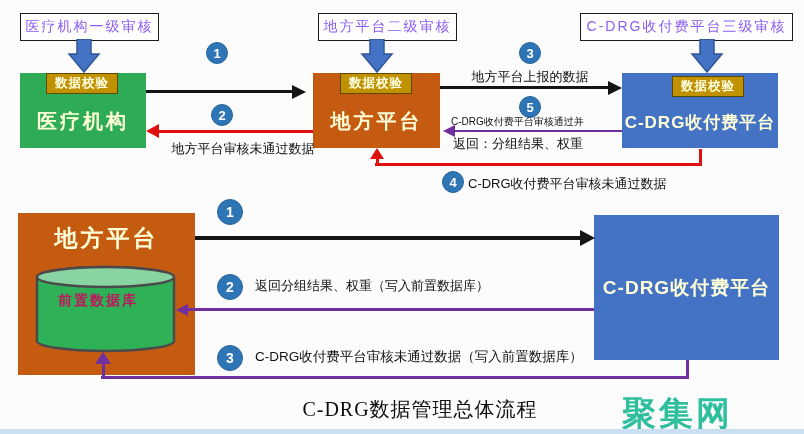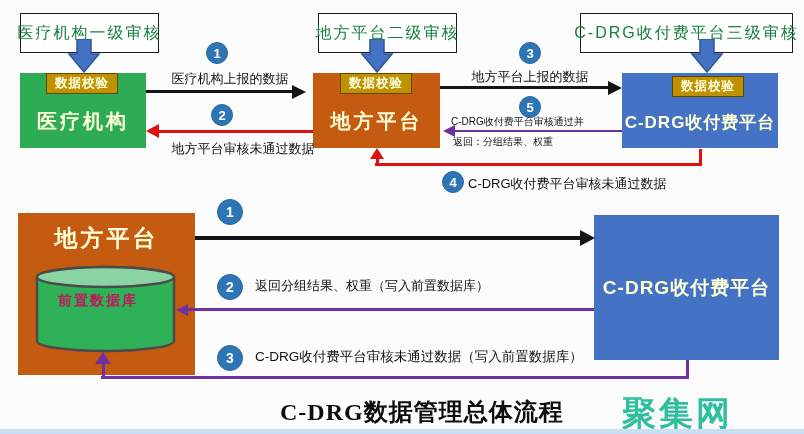--- a/index.html
+++ b/index.html
@@ -4,22 +4,22 @@
 <style>
   * { margin:0; padding:0; box-sizing:border-box; }
   html,body { background:#ffffff; }
   body { font-family:"Liberation Sans", sans-serif; }
   #stage {
     position:relative; width:804px; height:434px;
     background:#fcfcfc; overflow:hidden;
   }
   
   .rlabel {
-    position:absolute; height:40px; border:1.6px solid #1b1b1b; background:#ffffff;
-    color:#15803d; font-size:16px; letter-spacing:2px;
+    position:absolute; height:28px; border:1.6px solid #1b1b1b; background:#ffffff;
+    color:#8b5cf6; font-size:14px; letter-spacing:2px;
     display:flex; align-items:center; justify-content:center; white-space:nowrap;
   }
   
   .darrow { position:absolute; width:34px; height:34px; }
   
   .ebox { position:absolute; display:flex; align-items:center; justify-content:center; }
   .ebox .boxtitle { font-weight:bold; color:#FFFFD8; letter-spacing:3px; white-space:nowrap; }
   .badge {
     position:absolute; background:#C09202; border:1.2px solid #5d4a00;
     color:#FFFFE2; font-weight:bold; font-size:12.5px; letter-spacing:1px;
@@ -50,22 +50,22 @@
   .flabel.center { text-align:center; }
   .wavy {
     text-decoration:underline; text-decoration-style:wavy;
     text-decoration-color:#E01010; text-decoration-thickness:1px; text-underline-offset:2px;
   }
   
   .cyl-title { position:absolute; color:#be185d; font-weight:bold; font-size:14px; letter-spacing:2px; white-space:nowrap; }
   .cyl-sub   { position:absolute; color:#FFFF9E; font-size:11px; white-space:nowrap; }
   
   .caption {
-    position:absolute; font-family:"Liberation Serif", serif; font-weight:bold;
-    font-size:24px; color:#0d0d0d; letter-spacing:1px; white-space:nowrap;
+    position:absolute; font-family:"Liberation Serif", serif; font-weight:normal;
+    font-size:20px; color:#0d0d0d; letter-spacing:1px; white-space:nowrap;
   }
   .watermark {
     position:absolute; font-weight:800; font-size:34px; color:#2FBF9F;
     letter-spacing:3px; white-space:nowrap;
   }
   .bottombar { position:absolute; left:0; top:429px; width:804px; height:5px; background:#CBDFF2; }
 </style>
 </head>
 <body>
 
@@ -100,39 +100,38 @@
     <span class="boxtitle" style="font-size:20px; padding-top:22px;">地方平台</span>
   </div>
   <div class="badge" style="left:340px; top:73px;">数据校验</div>
 
   <div class="ebox" style="left:622px; top:73px; width:156px; height:75px; background:#4472C4;">
     <span class="boxtitle" style="font-size:17px; letter-spacing:1px; padding-top:24px;">C-DRG收付费平台</span>
   </div>
   <div class="badge" style="left:672px; top:76px;">数据校验</div>
 
   <div class="circle small" style="left:206px; top:42px;">1</div>
-  <div class="flabel center" style="left:150px; top:70px; width:160px;">医疗机构上报的数据</div>
   <div class="seg black" style="left:146px; top:90px; width:146px; height:3px;"></div>
   <div class="ah ah-right-black" style="left:292px; top:84.5px;"></div>
 
   <div class="circle small" style="left:211px; top:104px;">2</div>
   <div class="seg red" style="left:159px; top:129.5px; width:154px; height:3px;"></div>
   <div class="ah ah-left-red" style="left:146px; top:124px;"></div>
   <div class="flabel center" style="left:160px; top:140px; width:166px;">地方平台审核未通过数据</div>
 
   <div class="circle small" style="left:519px; top:42px;">3</div>
   <div class="flabel center" style="left:445px; top:68px; width:170px;">地方平台上报的数据</div>
   <div class="seg black" style="left:440px; top:86px; width:168px; height:3px;"></div>
   <div class="ah ah-right-black" style="left:608px; top:80.5px;"></div>
 
   <div class="circle small" style="left:519px; top:96px;">5</div>
   <div class="flabel" style="left:451px; top:115px; font-size:10px;">C-DRG收付费平台审核通过并</div>
   <div class="seg purple" style="left:455px; top:129.5px; width:167px; height:2.5px;"></div>
   <div class="ah ah-left-purple" style="left:443px; top:125px;"></div>
-  <div class="flabel" style="left:453px; top:135px; font-size:10px;">返回：分组结果、权重</div>
+  <div class="flabel" style="left:453px; top:135px; font-size:13px;">返回：分组结果、权重</div>
 
   <div class="seg red" style="left:699px; top:149px; width:3px; height:17px;"></div>
   <div class="seg red" style="left:375px; top:163px; width:327px; height:3px;"></div>
   <div class="seg red" style="left:375.5px; top:157px; width:3px; height:9px;"></div>
   <div class="ah ah-up-red" style="left:370px; top:148px;"></div>
   <div class="circle small" style="left:442px; top:171px;">4</div>
   <div class="flabel" style="left:468px; top:175px;">C-DRG收付费平台审核未通过数据</div>
 
   <div class="ebox" style="left:18px; top:213px; width:177px; height:162px; background:#C55A11; align-items:flex-start;">
     <span class="boxtitle" style="font-size:23px; padding-top:10px;">地方平台</span>

